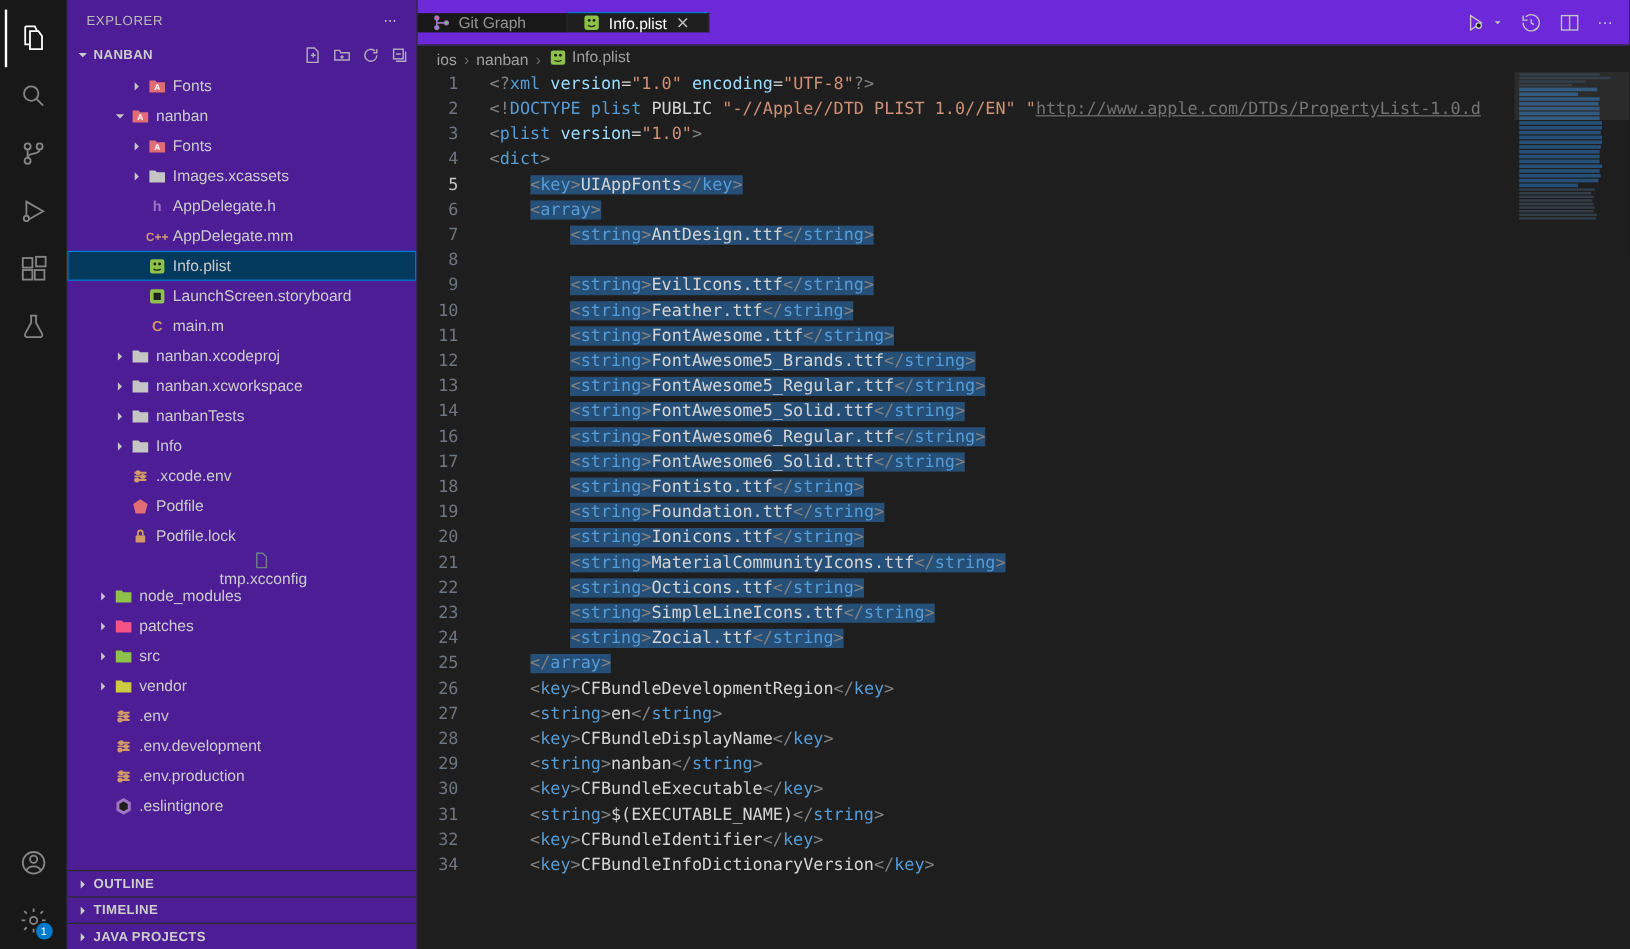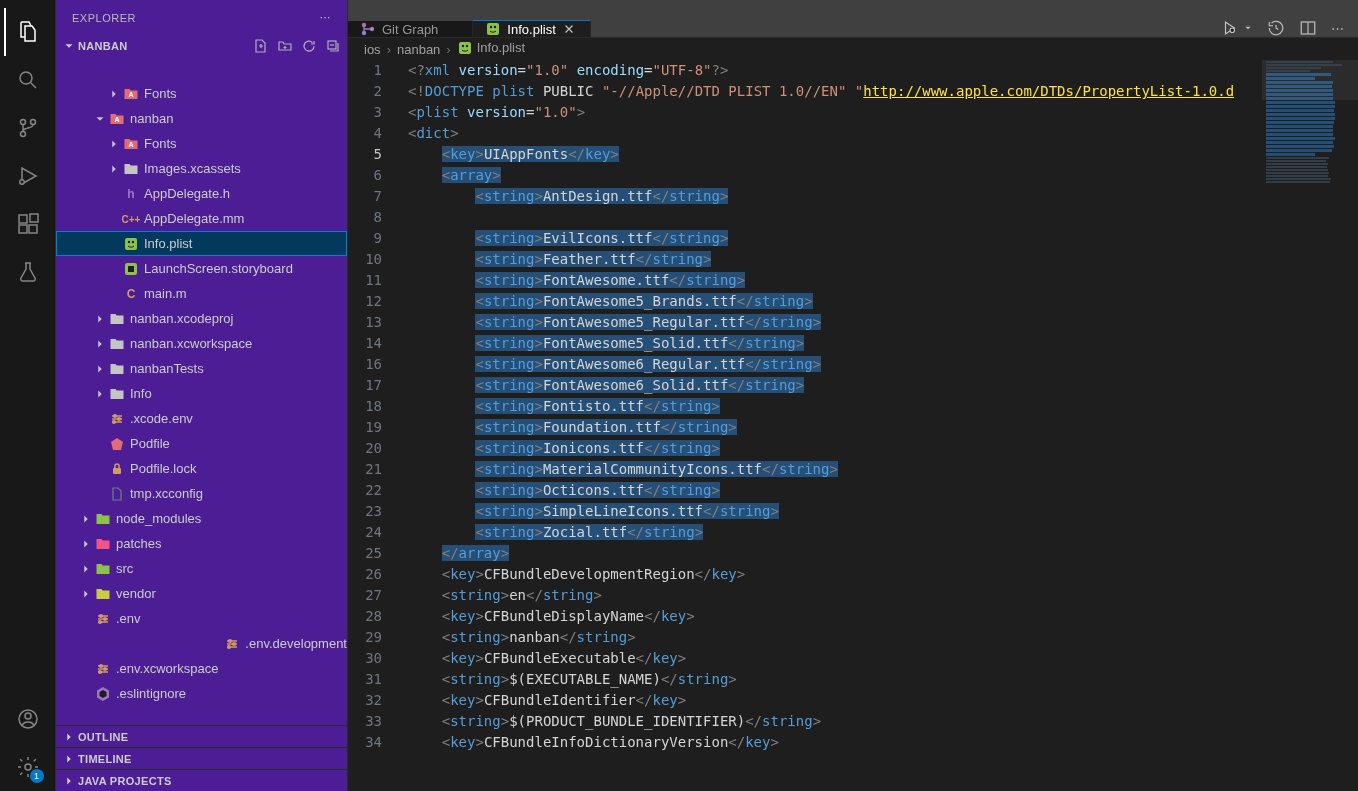--- a/index.html
+++ b/index.html
@@ -55,33 +55,33 @@
 }
 .sidebar-header .dots { color: #cccccc; cursor: pointer; }
 .section-header {
   height: 22px; display: flex; align-items: center;
   padding: 0 6px; font-size: 11px; font-weight: 700;
   letter-spacing: 0.3px; color: #cccccc;
   cursor: pointer; gap: 2px;
 }
 .section-header .actions { margin-left: auto; display: flex; gap: 8px; color: #c5c5c5; }
 .section-header .actions svg { opacity: 0.85; }
-.tree { flex: 1; overflow-y: auto; padding-top: 2px; margin-top: 22px; }
+.tree { flex: 1; overflow-y: auto; padding-top: 2px; }
 .tree-row {
   height: 25px; display: flex; align-items: center;
   padding-left: 0; color: #cccccc; cursor: pointer;
   white-space: nowrap; font-size: 13px;
 }
 .tree-row.selected { background: #04395e; outline: 1px solid #007fd4; outline-offset: -1px; }
 .tree-row .chev { width: 16px; display: inline-flex; justify-content: center; color: #c5c5c5; font-size: 12px; }
 .tree-row .icon { width: 18px; display: inline-flex; justify-content: center; margin-right: 4px; }
 .bottom-sections .section-header { border-top: 1px solid #2a2a2a; }
 .main { flex: 1; display: flex; flex-direction: column; background: #1e1e1e; min-width: 0; }
 .tabs {
-  height: 38px; background: #404040; display: flex; align-items: flex-end;
+  height: 38px; background: #6d28d9; display: flex; align-items: center;
   border-bottom: 1px solid #2a2a2a;
 }
 .tab {
   display: flex; align-items: center; gap: 6px;
   padding: 0 12px; color: #969696; cursor: pointer;
   border-right: 1px solid #252526; font-size: 13px;
   background: #181818;
 }
 .tab.active { background: #1e1e1e; color: #ffffff; border-top: 1px solid #007acc; }
 .tab .close { width: 16px; color: #c5c5c5; visibility: hidden; }
@@ -105,21 +105,21 @@
   color: #6e7681; user-select: none; flex-shrink: 0;
 }
 .line.current .gutter { color: #c6c6c6; }
 .code { white-space: pre; color: #d4d4d4; padding-left: 8px; }
 .code .sel { background: #264f78; }
 .code .tag  { color: #569cd6; }
 .code .attr { color: #9cdcfe; }
 .code .str  { color: #ce9178; }
 .code .pi   { color: #808080; }
 .code .txt  { color: #d4d4d4; }
-.code .link { color: #fde047; text-decoration: underline; }
+.code .link { color: #737373; text-decoration: underline; }
 .minimap { width: 96px; background: #1e1e1e; position: relative; }
 .minimap .viewport { position: absolute; left: 0; right: 0; top: 0; height: 40px; background: rgba(255,255,255,0.06); }
 .minimap .mm-line { height: 2px; margin: 1px 4px; background: #3a4a5a; opacity: 0.7; }
 .minimap .mm-line.sel { background: #264f78; opacity: 1; height: 3px; }
 
 
 .ic-folder { color: #c5c5c5; }
 .ic-red { color: #e06c75; }
 .ic-green { color: #8dc149; }
 .ic-orange { color: #d19a66; }
@@ -444,21 +444,21 @@
           <span class="icon">
             <span class="ic-orange">
               <svg width="16" height="16" viewBox="0 0 16 16" fill="currentColor">
                 <rect x="4" y="7" width="8" height="6" rx="1"></rect>
                 <path d="M6 7V5a2 2 0 0 1 4 0v2" fill="none" stroke="currentColor" stroke-width="1.5"></path>
               </svg>
             </span>
           </span>
           <span>Podfile.lock</span>
         </div>
-        <div class="tree-row" style="padding-left: 36px;">
+        <div class="tree-row" style="padding-left: 36px; flex-direction: column;">
           <span class="chev"></span>
           <span class="icon">
             <span class="ic-gray">
               <svg width="16" height="16" viewBox="0 0 16 16" fill="none" stroke="currentColor" stroke-width="1.2">
                 <path d="M4 2h5l3 3v9H4z"></path>
               </svg>
             </span>
           </span>
           <span>tmp.xcconfig</span>
         </div>
@@ -529,21 +529,21 @@
               <svg width="16" height="16" viewBox="0 0 16 16" fill="none" stroke="currentColor" stroke-width="1.6">
                 <path d="M3 5h10M3 8h10M3 11h10"></path>
                 <circle cx="6" cy="5" r="1.3" fill="currentColor"></circle>
                 <circle cx="10" cy="8" r="1.3" fill="currentColor"></circle>
                 <circle cx="5" cy="11" r="1.3" fill="currentColor"></circle>
               </svg>
             </span>
           </span>
           <span>.env</span>
         </div>
-        <div class="tree-row" style="padding-left: 22px; justify-content: flex-end;">
+        <div class="tree-row" style="padding-left: 22px;">
           <span class="chev"></span>
           <span class="icon">
             <span class="ic-orange">
               <svg width="16" height="16" viewBox="0 0 16 16" fill="none" stroke="currentColor" stroke-width="1.6">
                 <path d="M3 5h10M3 8h10M3 11h10"></path>
                 <circle cx="6" cy="5" r="1.3" fill="currentColor"></circle>
                 <circle cx="10" cy="8" r="1.3" fill="currentColor"></circle>
                 <circle cx="5" cy="11" r="1.3" fill="currentColor"></circle>
               </svg>
             </span>
@@ -555,21 +555,21 @@
           <span class="icon">
             <span class="ic-orange">
               <svg width="16" height="16" viewBox="0 0 16 16" fill="none" stroke="currentColor" stroke-width="1.6">
                 <path d="M3 5h10M3 8h10M3 11h10"></path>
                 <circle cx="6" cy="5" r="1.3" fill="currentColor"></circle>
                 <circle cx="10" cy="8" r="1.3" fill="currentColor"></circle>
                 <circle cx="5" cy="11" r="1.3" fill="currentColor"></circle>
               </svg>
             </span>
           </span>
-          <span>.env.xcworkspace</span>
+          <span>.env.production</span>
         </div>
         <div class="tree-row" style="padding-left: 22px;">
           <span class="chev"></span>
           <span class="icon">
             <span class="ic-purple">
               <svg width="16" height="16" viewBox="0 0 16 16" fill="currentColor">
                 <path d="M8 1l6 3.5v7L8 15 2 11.5v-7z"></path>
                 <path d="M8 4l3.5 2v4L8 12 4.5 10V6z" fill="#1e1e1e"></path>
               </svg>
             </span>
@@ -797,24 +797,20 @@
             <div class="gutter">30</div>
             <div class="code">    <span class="pi">&lt;</span><span class="tag">key</span><span class="pi">&gt;</span>CFBundleExecutable<span class="pi">&lt;/</span><span class="tag">key</span><span class="pi">&gt;</span></div>
           </div>
           <div class="line">
             <div class="gutter">31</div>
             <div class="code">    <span class="pi">&lt;</span><span class="tag">string</span><span class="pi">&gt;</span>$(EXECUTABLE_NAME)<span class="pi">&lt;/</span><span class="tag">string</span><span class="pi">&gt;</span></div>
           </div>
           <div class="line">
             <div class="gutter">32</div>
             <div class="code">    <span class="pi">&lt;</span><span class="tag">key</span><span class="pi">&gt;</span>CFBundleIdentifier<span class="pi">&lt;/</span><span class="tag">key</span><span class="pi">&gt;</span></div>
-          </div>
-          <div class="line">
-            <div class="gutter">33</div>
-            <div class="code">    <span class="pi">&lt;</span><span class="tag">string</span><span class="pi">&gt;</span>$(PRODUCT_BUNDLE_IDENTIFIER)<span class="pi">&lt;/</span><span class="tag">string</span><span class="pi">&gt;</span></div>
           </div>
           <div class="line">
             <div class="gutter">34</div>
             <div class="code">    <span class="pi">&lt;</span><span class="tag">key</span><span class="pi">&gt;</span>CFBundleInfoDictionaryVersion<span class="pi">&lt;/</span><span class="tag">key</span><span class="pi">&gt;</span></div>
           </div>
         </div>
       <div class="minimap" id="minimap">
         <div class="viewport"></div>
       <div class="mm-line" style="width: 66.5px;"></div>
           <div class="mm-line" style="width: 76px;"></div>

